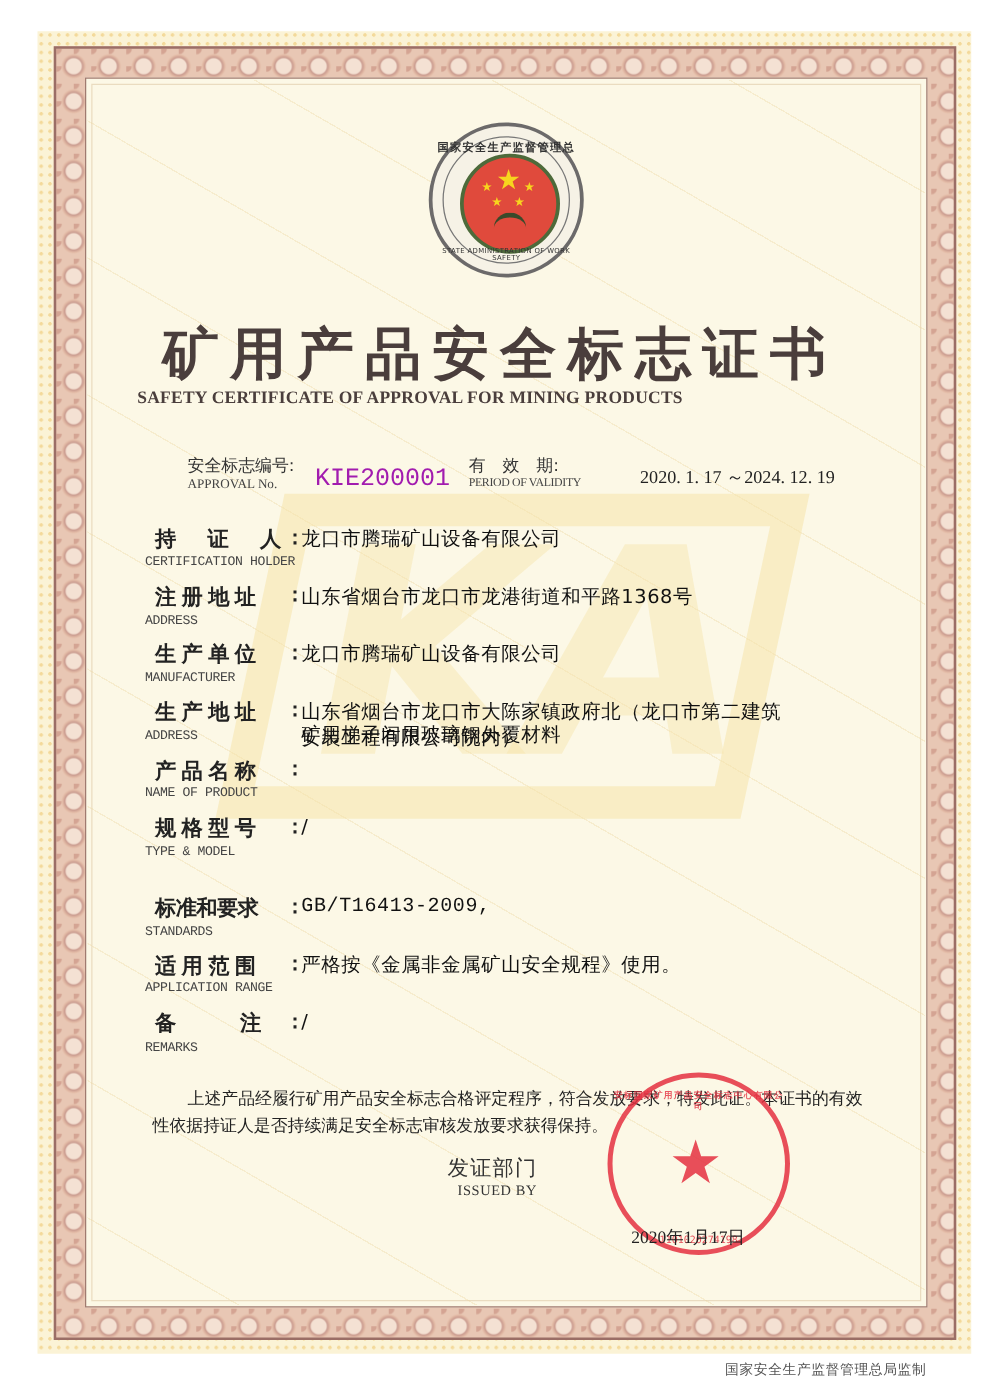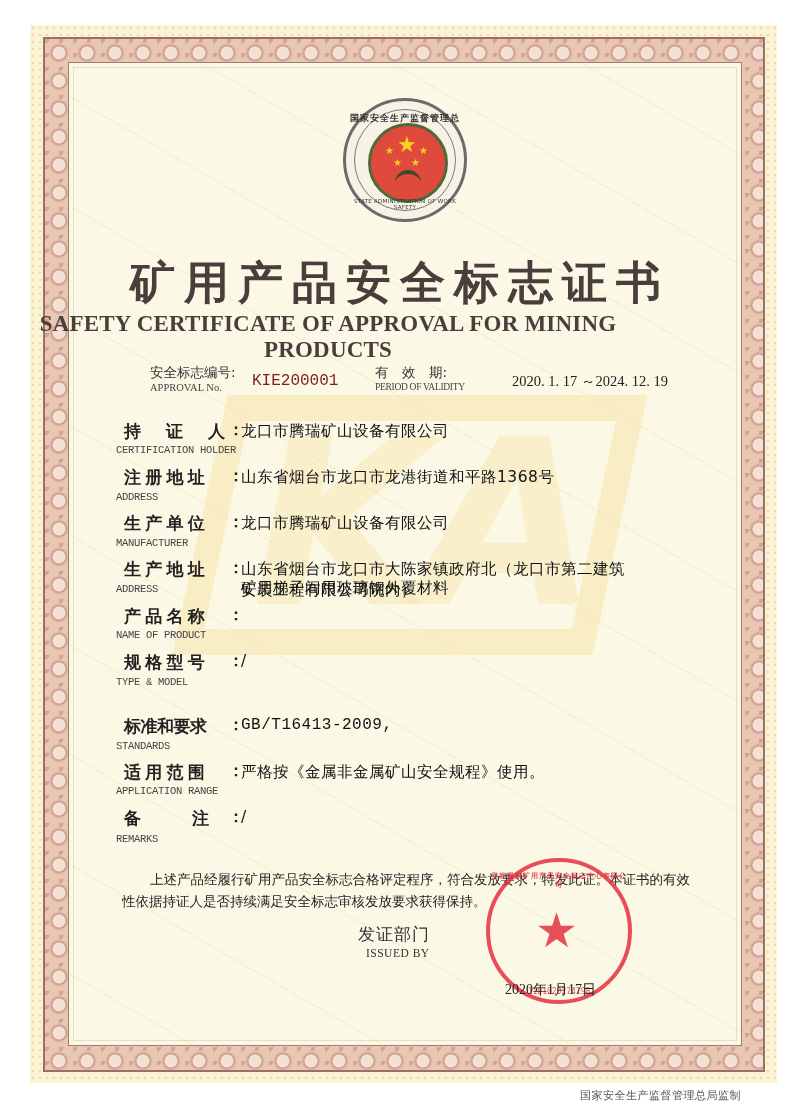--- a/index.html
+++ b/index.html
@@ -90,28 +90,28 @@
     font-family: "DejaVu Sans", sans-serif; font-size: 5.5px; color: #333; letter-spacing: 0.3px;
   }
   
   .title-cn {
     position: absolute; left: 0; top: 254px; width: 800px; text-align: center;
     font-family: "DejaVu Serif", serif; font-weight: bold; font-size: 45px;
     letter-spacing: 9px; color: #4a3e3c; line-height: 58px;
   }
   .title-en {
     position: absolute; left: 0; top: 311px; width: 656px; text-align: center;
-    font-family: "Liberation Serif", serif; font-weight: bold; font-size: 23px;
+    font-family: "Liberation Serif", serif; font-weight: bold; font-size: 14px;
     color: #4a3e3c; letter-spacing: 0.2px;
   }
   
   .abs { position: absolute; white-space: nowrap; }
   .lbl-cn-sm { font-family: "DejaVu Sans", sans-serif; font-size: 13.5px; color: #333; }
   .lbl-en-sm { font-family: "Liberation Serif", serif; font-size: 10.5px; color: #444; }
-  .mono-val { font-family: "Liberation Mono", monospace; font-size: 16px; color: #7f1d1d; }
+  .mono-val { font-family: "Liberation Mono", monospace; font-size: 20px; color: #a21caf; }
   
   .f-label {
     position: absolute; left: 124px; font-family: Liberation Serif, serif;
     font-size: 17px; color: #222; font-weight: bold; white-space: nowrap;
   }
   .f-colon {
     position: absolute; left: 228px; font-family: "DejaVu Sans", sans-serif;
     font-size: 16px; color: #222; font-weight: bold;
   }
   .f-value {

